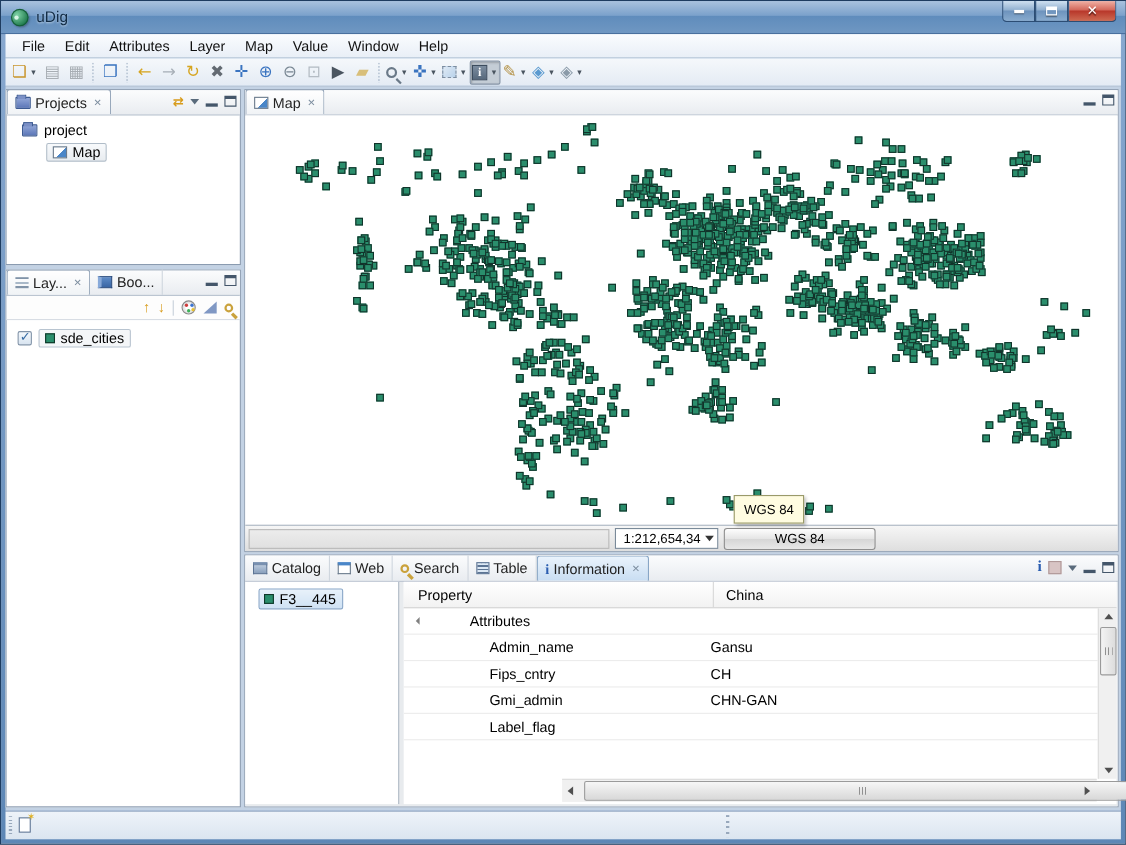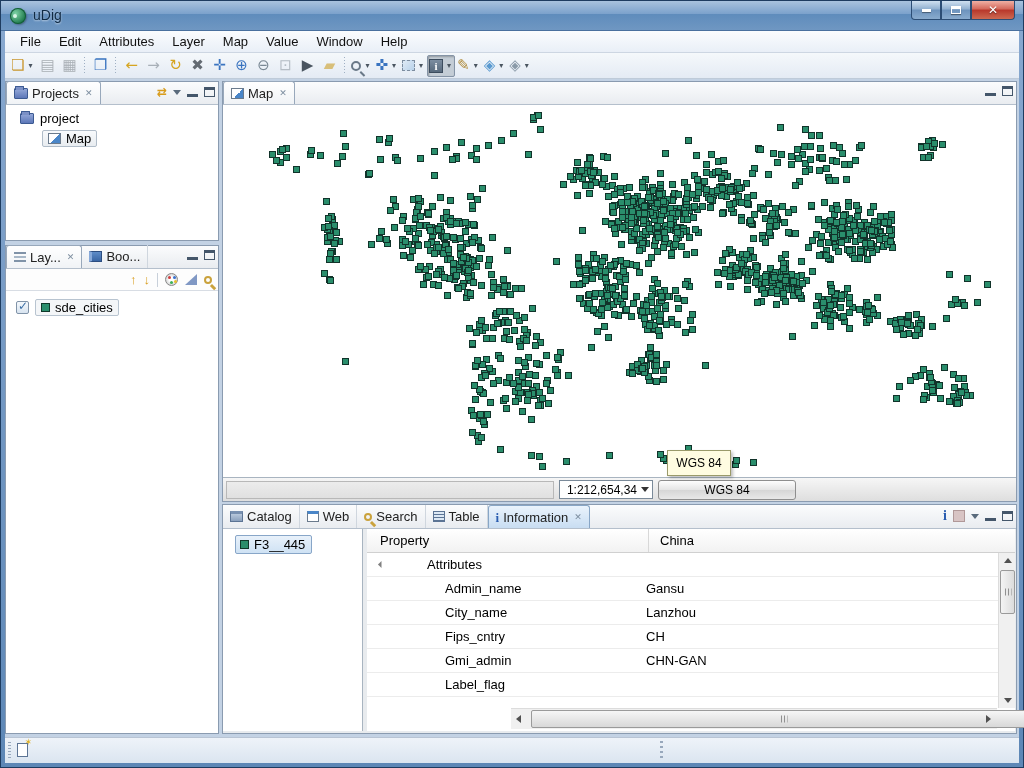--- a/index.html
+++ b/index.html
@@ -1874,24 +1874,20 @@
           <div class="tbl-rows">
             <div class="trow group">
               <span class="twisty"></span>
               <span class="prop">Attributes</span>
             </div>
             <div class="trow">
               <span class="prop">Admin_name</span>
               <span class="val">Gansu</span>
             </div>
             <div class="trow">
-              <span class="prop">City_name</span>
-              <span class="val">Lanzhou</span>
-            </div>
-            <div class="trow">
               <span class="prop">Fips_cntry</span>
               <span class="val">CH</span>
             </div>
             <div class="trow">
               <span class="prop">Gmi_admin</span>
               <span class="val">CHN-GAN</span>
             </div>
             <div class="trow">
               <span class="prop">Label_flag</span>
             </div>

